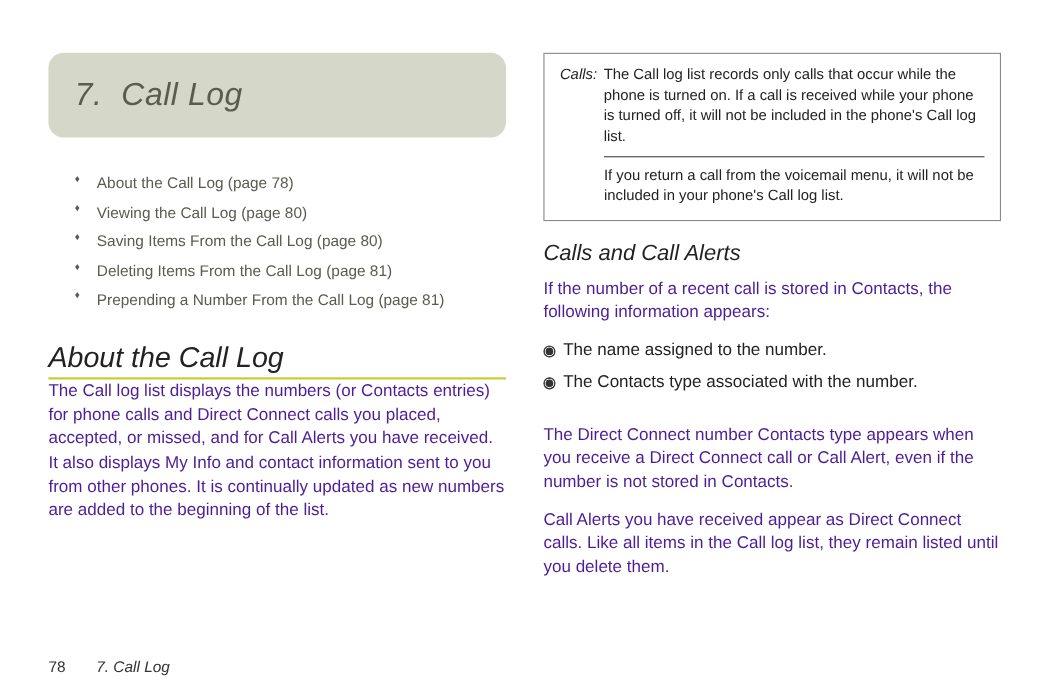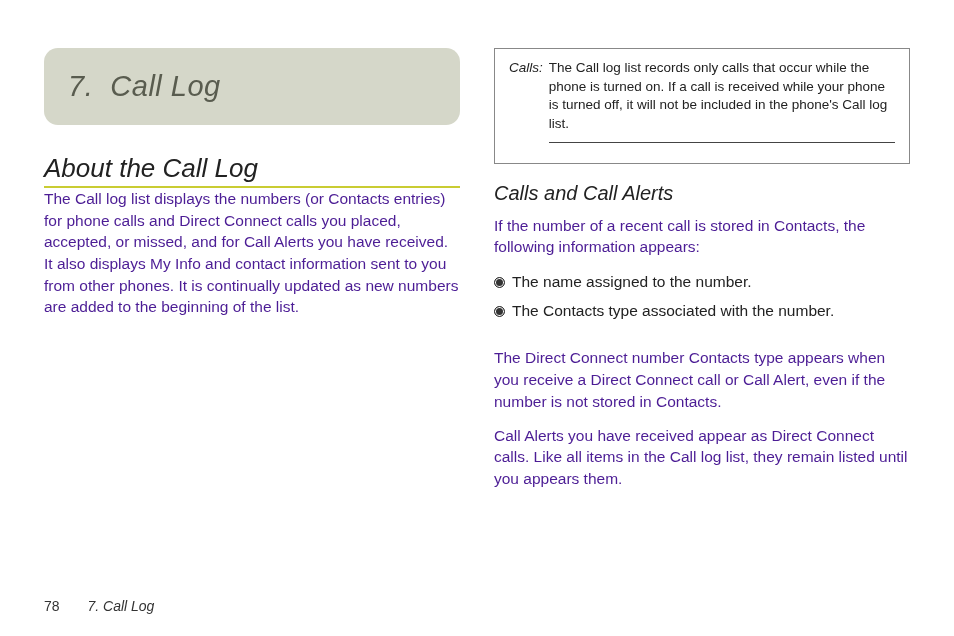--- a/index.html
+++ b/index.html
@@ -134,39 +134,47 @@
 </head>
 <body>
 
 <div class="columns">
   <div class="col">
     <div class="chapter-banner">
       <h1>
         <span>7.</span>&nbsp;&nbsp;<span>Call Log</span>
       </h1>
     </div>
+    <ul class="toc">
+      <li>About the Call Log (page 78)</li>
+      <li>Viewing the Call Log (page 80)</li>
+      <li>Saving Items From the Call Log (page 80)</li>
+      <li>Deleting Items From the Call Log (page 81)</li>
+      <li>Prepending a Number From the Call Log (page 81)</li>
+    </ul>
     <h2 class="section-heading">About the Call Log</h2>
     <p class="body-text">The Call log list displays the numbers (or Contacts entries) for phone calls and Direct Connect calls you placed, accepted, or missed, and for Call Alerts you have received. It also displays My Info and contact information sent to you from other phones. It is continually updated as new numbers are added to the beginning of the list.</p>
   </div>
 
   <div class="col">
     <div class="note-box">
       <div class="note-row">
         <span class="note-label">Calls:</span>
         <span>The Call log list records only calls that occur while the phone is turned on. If a call is received while your phone is turned off, it will not be included in the phone's Call log list.</span>
       </div>
       <hr class="note-sep">
+      <div class="note-second">If you return a call from the voicemail menu, it will not be included in your phone's Call log list.</div>
     </div>
     <h3 class="sub-heading">Calls and Call Alerts</h3>
     <p class="body-text">If the number of a recent call is stored in Contacts, the following information appears:</p>
     <ul class="bullets">
       <li>The name assigned to the number.</li>
       <li>The Contacts type associated with the number.</li>
     </ul>
     <p class="body-text">The Direct Connect number Contacts type appears when you receive a Direct Connect call or Call Alert, even if the number is not stored in Contacts.</p>
-    <p class="body-text">Call Alerts you have received appear as Direct Connect calls. Like all items in the Call log list, they remain listed until you appears them.</p>
+    <p class="body-text">Call Alerts you have received appear as Direct Connect calls. Like all items in the Call log list, they remain listed until you delete them.</p>
   </div>
 </div>
 
 <div class="footer">
   <span class="pn">78</span>
   <span>7. Call Log</span>
 </div>
 
 </body></html>

